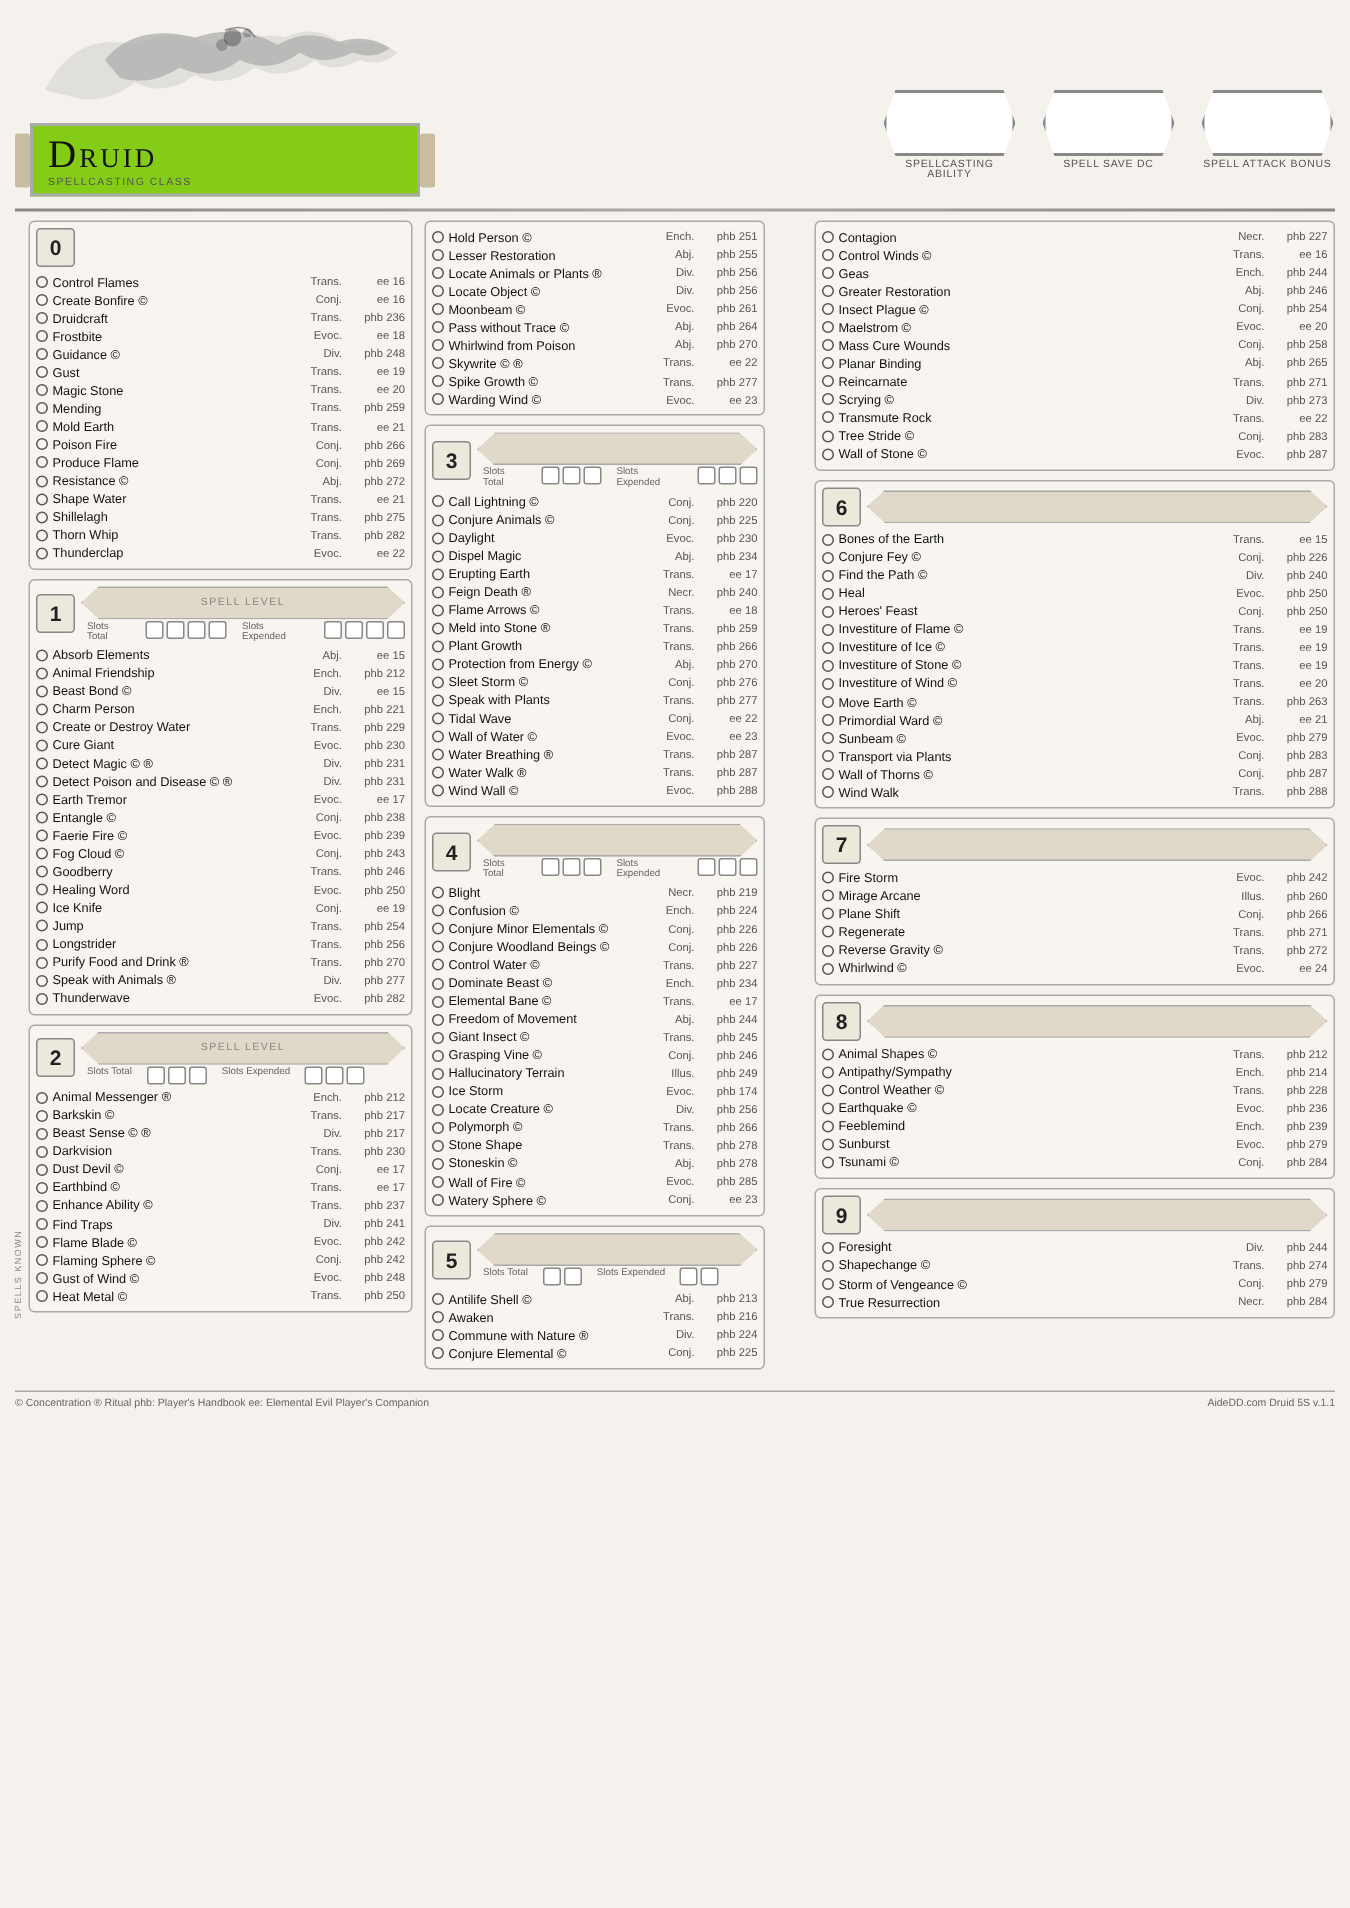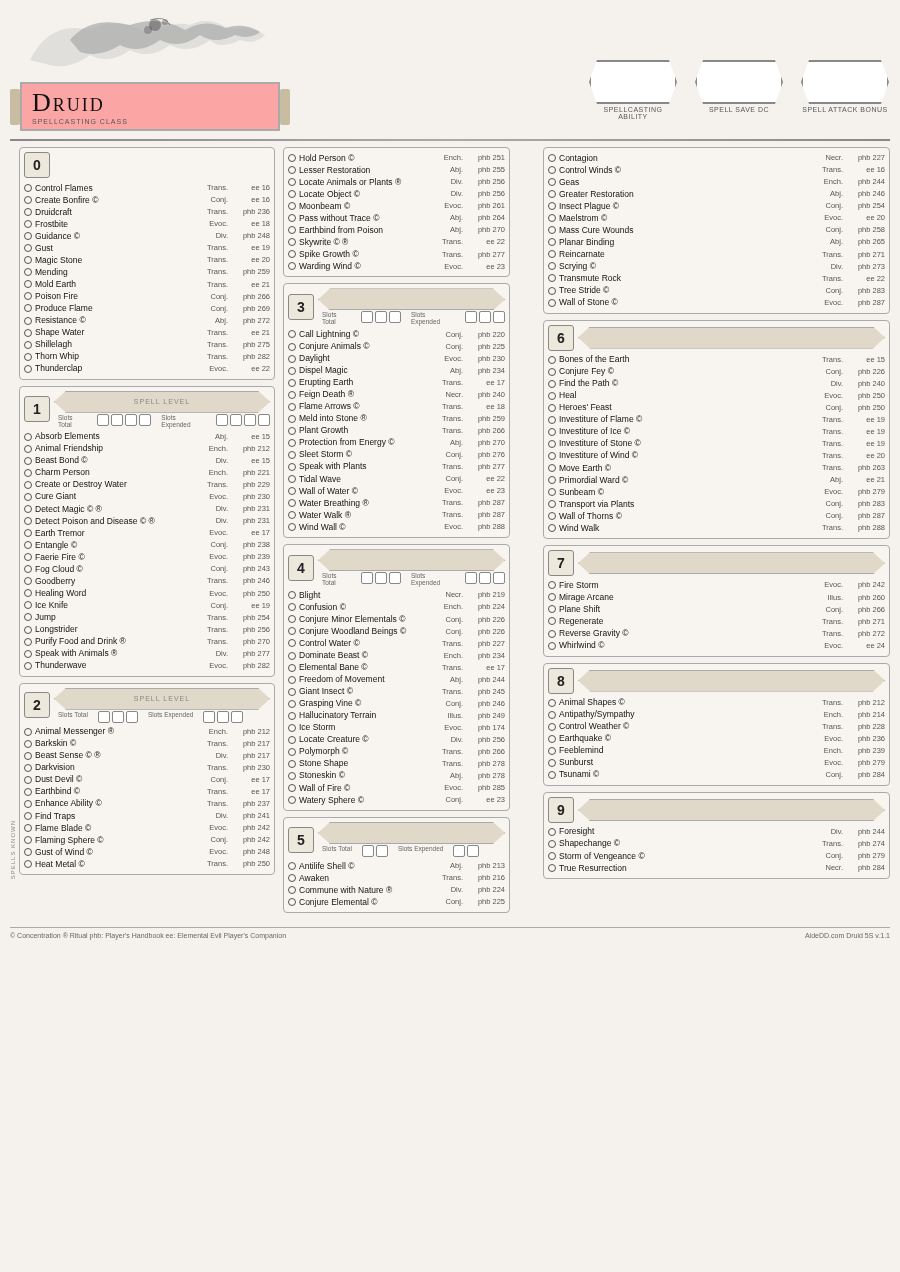--- a/index.html
+++ b/index.html
@@ -40,21 +40,21 @@
       align-items: center;
       margin-top: 2px;
     }
     .scroll-decoration {
       width: 10px; height: 36px;
       background: #c8bda0;
       border-radius: 2px;
     }
     .class-name-box {
       flex: 1;
-      background: #fca5a5;
+      background: #84cc16;
       border: 2px solid #aaa;
       padding: 4px 10px;
       min-height: 36px;
       position: relative;
     }
     .class-title {
       font-size: 26px;
       font-family: Georgia, serif;
       letter-spacing: 2px;
       color: #111;
@@ -689,21 +689,21 @@
     <span class="spell-source">phb 261</span>
   </li>
             <li class="spell-item">
     <div class="spell-circle"></div>
     <span class="spell-name">Pass without Trace ©</span>
     <span class="spell-school">Abj.</span>
     <span class="spell-source">phb 264</span>
   </li>
             <li class="spell-item">
     <div class="spell-circle"></div>
-    <span class="spell-name">Earthbind from Poison</span>
+    <span class="spell-name">Whirlwind from Poison</span>
     <span class="spell-school">Abj.</span>
     <span class="spell-source">phb 270</span>
   </li>
             <li class="spell-item">
     <div class="spell-circle"></div>
     <span class="spell-name">Skywrite © ®</span>
     <span class="spell-school">Trans.</span>
     <span class="spell-source">ee 22</span>
   </li>
             <li class="spell-item">

